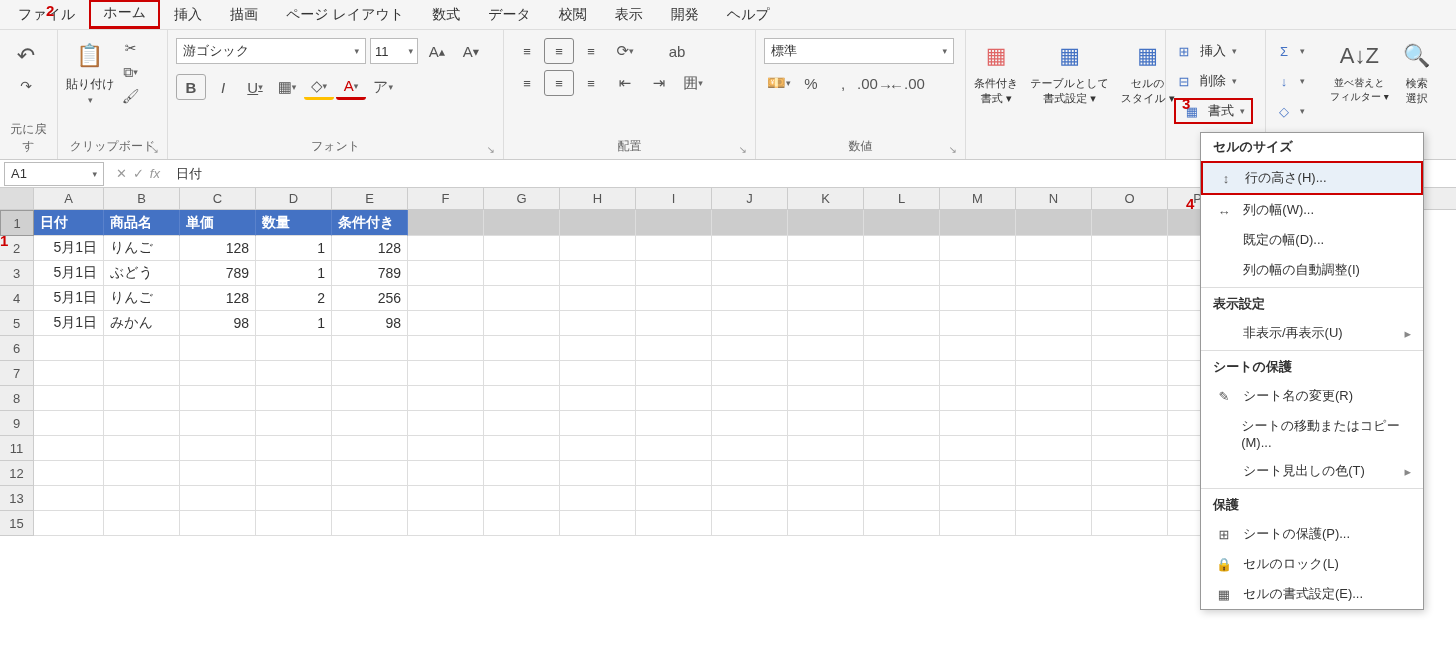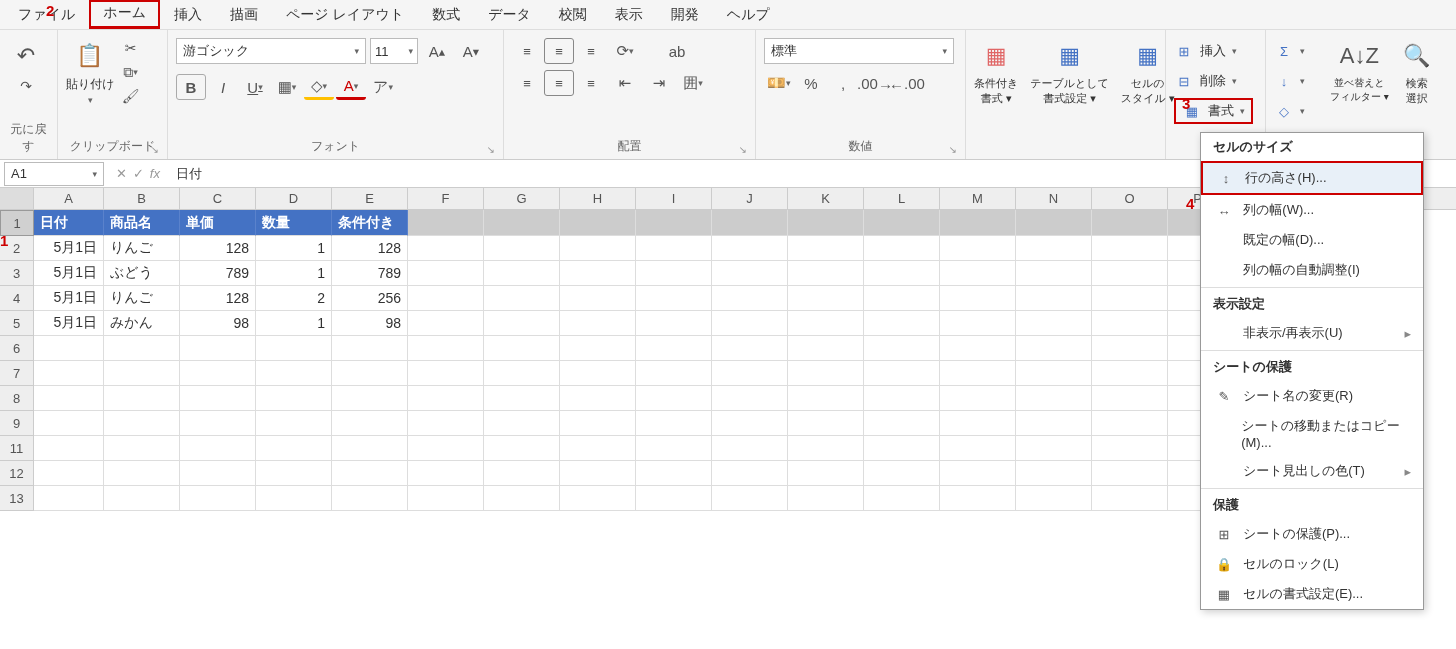--- a/index.html
+++ b/index.html
@@ -539,20 +539,39 @@
         <div class="cell" style="width: 76px;"></div>
         <div class="cell" style="width: 76px;"></div>
         <div class="cell" style="width: 76px;"></div>
         <div class="cell" style="width: 76px;"></div>
         <div class="cell" style="width: 76px;"></div>
         <div class="cell" style="width: 76px;"></div>
         <div class="cell" style="width: 76px;"></div>
         <div class="cell" style="width: 76px;"></div>
         <div class="cell" style="width: 60px;"></div>
       </div>
+      <div class="row">
+        <div class="row-h">15</div>
+        <div class="cell" style="width: 70px;"></div>
+        <div class="cell" style="width: 76px;"></div>
+        <div class="cell" style="width: 76px;"></div>
+        <div class="cell" style="width: 76px;"></div>
+        <div class="cell" style="width: 76px;"></div>
+        <div class="cell" style="width: 76px;"></div>
+        <div class="cell" style="width: 76px;"></div>
+        <div class="cell" style="width: 76px;"></div>
+        <div class="cell" style="width: 76px;"></div>
+        <div class="cell" style="width: 76px;"></div>
+        <div class="cell" style="width: 76px;"></div>
+        <div class="cell" style="width: 76px;"></div>
+        <div class="cell" style="width: 76px;"></div>
+        <div class="cell" style="width: 76px;"></div>
+        <div class="cell" style="width: 76px;"></div>
+        <div class="cell" style="width: 60px;"></div>
+      </div>
     </div>
 </div>
 
 <div class="dropdown" id="dropdown">
     <div class="dd-header">セルのサイズ</div>
     <div class="dd-item hl">
       <span class="dd-icon">↕</span>
       <span>行の高さ(H)...</span>
     </div>
     <div class="dd-item">

